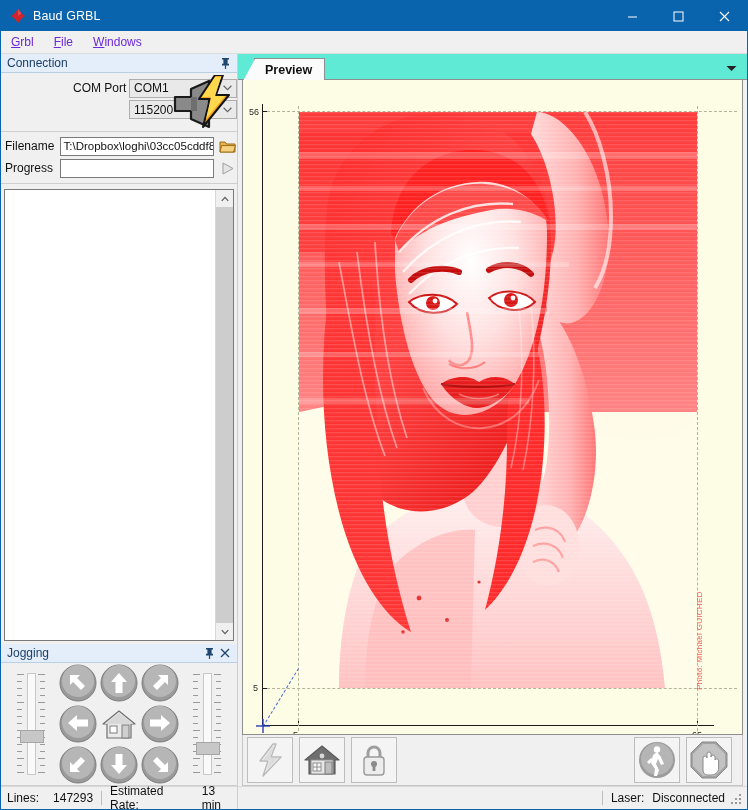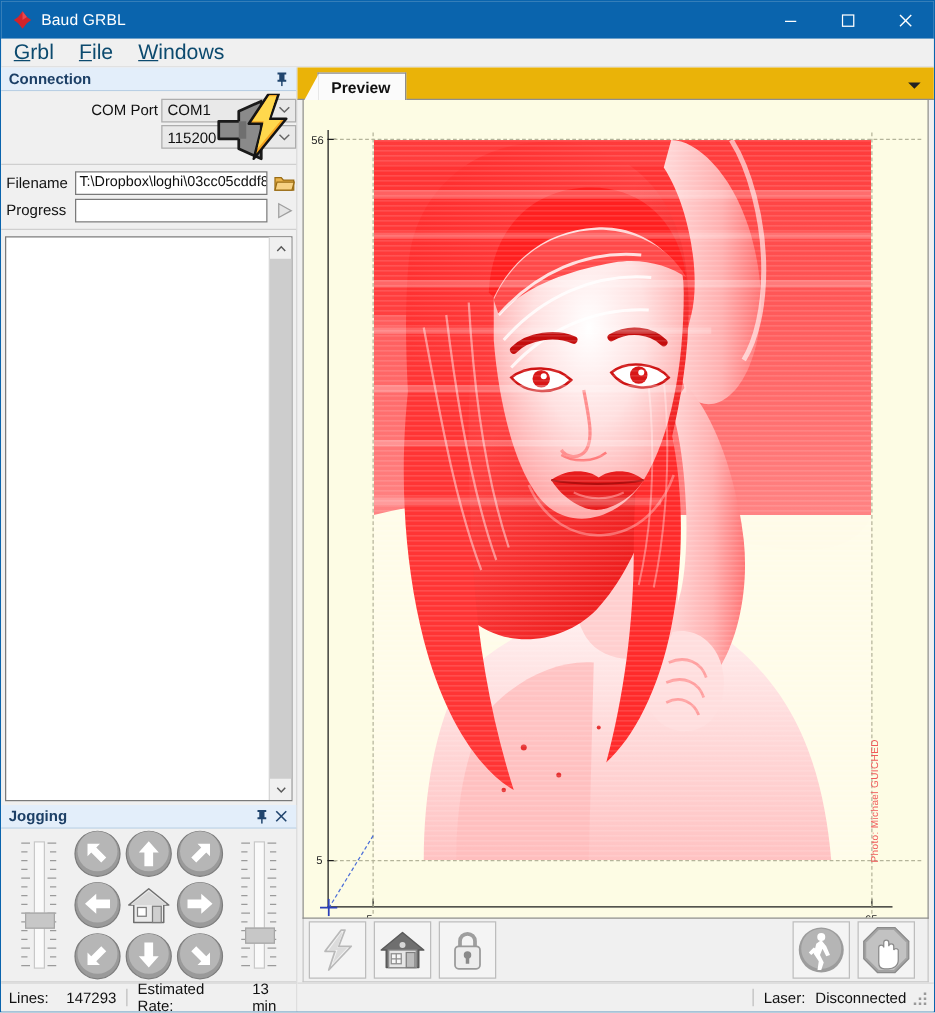--- a/index.html
+++ b/index.html
@@ -53,22 +53,22 @@
   .menubar {
     height: 22px;
     background: #f0f0f0;
     display: flex;
     align-items: center;
     flex: 0 0 auto;
     border-bottom: 1px solid #dcdcdc;
   }
   .menu-item {
     padding: 3px 10px;
-    font-size: 17px;
-    color: #0c4a6e;
+    font-size: 12px;
+    color: #6d28d9;
   }
   .menu-item u { text-decoration: underline; }
 
   
   .body {
     flex: 1 1 auto;
     display: flex;
     min-height: 0;
     background: #f0f0f0;
   }
@@ -85,21 +85,20 @@
   }
   .panel-header {
     height: 18px;
     background: #e3eefa;
     border-bottom: 1px solid #b9cfe4;
     display: flex;
     align-items: center;
     padding: 0 4px 0 6px;
     color: #1c3f66;
     font-size: 12px;
-    font-weight: bold;
   }
   .panel-header .ph-title { flex: 1 1 auto; }
   .panel-header .ph-btn {
     width: 16px; height: 16px;
     display:flex; align-items:center; justify-content:center;
     color:#20456e; font-size: 12px;
   }
 
   .connection-body {
     background: #f0f0f0;
@@ -240,21 +239,21 @@
     display: flex;
     flex-direction: column;
     min-width: 0;
     background: #f0f0f0;
   }
   .tabstrip {
     height: 26px;
     flex: 0 0 auto;
     display: flex;
     align-items: flex-end;
-    background: #eab308;
+    background: #5eead4;
     position: relative;
     padding-left: 4px;
   }
   .tab {
     height: 21px;
     background: #fbfbfb;
     border: 1px solid #8e8e8e;
     border-bottom: none;
     display: flex;
     align-items: center;

